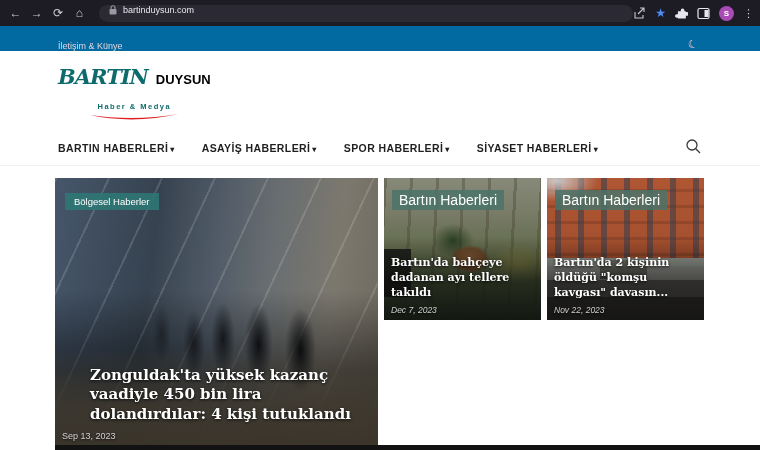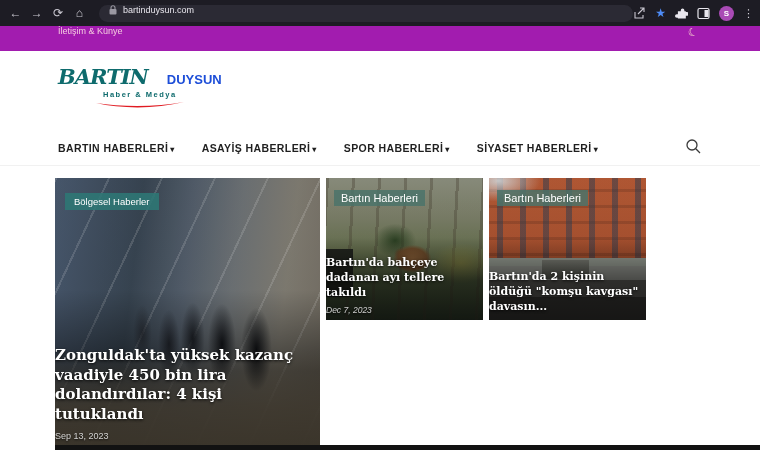--- a/index.html
+++ b/index.html
@@ -18,50 +18,50 @@
   .url-pill svg { flex:none; }
   .url-text { color:#e8e6ed; font-size:9px; margin-left:6px; white-space:nowrap; }
   .chrome-right { display:flex; align-items:center; margin-left:auto; margin-right:6px; gap:9px; }
   .star-ico { color:#4e8cf7; font-size:12px; }
   .avatar { width:15px; height:15px; border-radius:50%; background:#a94ab5; color:#fff;
             font-size:8px; font-weight:bold; display:flex; align-items:center; justify-content:center; }
   .dots { color:#d5d3da; font-size:11px; letter-spacing:0; }
 
   
   .topbar { position:absolute; top:26px; left:0; width:760px; height:25px;
-            background:#a21caf; display:flex; align-items:flex-start; }
+            background:#0369a1; display:flex; align-items:flex-end; }
   .topbar-link { color:rgba(255,226,229,.88); font-size:9px; margin-left:58px; cursor:pointer; }
   .moon { position:absolute; right:62px; color:#f3c9ce; font-size:11px; cursor:pointer;
           transform:rotate(-18deg); }
 
   
   .site-header { position:absolute; top:51px; left:0; width:760px; height:79px; background:#fff; }
   .logo { position:absolute; left:58px; top:13px; cursor:pointer; }
   .logo-top { display:flex; align-items:baseline; }
   .logo-teal { font-family:"DejaVu Serif", serif; font-weight:bold; font-style:italic;
                color:#0e6b6d; font-size:21px; letter-spacing:-1px; }
-  .logo-red  { color:#1d4ed8; font-size:13px; font-weight:bold; letter-spacing:0;
-               margin-left:19px; }
+  .logo-red  { color:#000000; font-size:13px; font-weight:bold; letter-spacing:0;
+               margin-left:8px; }
   .logo-tag  { color:#0e6b6d; font-size:7.5px; font-weight:bold; letter-spacing:1.5px;
-               text-align:center; margin-top:1px; }
+               text-align:center; margin-top:13px; }
   .logo-swoosh { display:block; margin:2px auto 0; }
 
   
   .navbar { position:absolute; top:130px; left:0; width:760px; height:36px; background:#fff;
             display:flex; align-items:center; border-bottom:1px solid #f1f1f1; }
   .nav-items { display:flex; gap:27px; margin-left:58px; }
   .nav-item { font-size:10.5px; font-weight:bold; color:#1f1f1f; letter-spacing:.4px;
               cursor:pointer; white-space:nowrap; }
   .nav-caret { font-size:8px; color:#1f1f1f; margin-left:2px; }
   .search-btn { position:absolute; right:58px; top:8px; cursor:pointer; }
 
   
   .content { position:absolute; top:178px; left:55px; display:flex; gap:6px; }
   .card { position:relative; overflow:hidden; cursor:pointer; flex:none; }
-  .card-main  { width:265px; height:268px; }
+  .card-main  { width:323px; height:268px; }
   .card-small { width:157px; height:142px; }
   .photo { position:absolute; inset:0; }
 
   .photo-main { background:
       radial-gradient(ellipse 20px 58px at 63% 62%, rgba(15,17,22,.95), transparent 70%),
       radial-gradient(ellipse 17px 52px at 52% 60%, rgba(22,25,31,.9), transparent 70%),
       radial-gradient(ellipse 15px 48px at 43% 62%, rgba(28,31,38,.85), transparent 72%),
       radial-gradient(ellipse 22px 60px at 76% 64%, rgba(12,14,18,.95), transparent 70%),
       radial-gradient(ellipse 13px 40px at 33% 58%, rgba(35,38,45,.7), transparent 72%),
       linear-gradient(to top, rgba(156,140,112,.95) 0%, rgba(146,132,108,.85) 14%, rgba(0,0,0,0) 36%),
@@ -85,27 +85,27 @@
       repeating-linear-gradient(0deg, rgba(0,0,0,.13) 0 3px, rgba(0,0,0,0) 3px 16px),
       linear-gradient(180deg, #b85b36 0%, #ab5230 55%, #a04b2b 100%); }
   .entrance { position:absolute; left:34%; top:58%; width:30%; height:13%;
               background:linear-gradient(#7d7f76,#55564f); }
 
   .overlay { position:absolute; inset:0;
              background:linear-gradient(180deg, rgba(0,0,0,.05) 42%, rgba(0,0,0,.5) 72%, rgba(0,0,0,.62) 100%); }
 
   .badge { position:absolute; top:15px; left:10px; color:#fff; font-size:9.5px;
            padding:3px 9px; background:rgba(45,120,117,.88); }
-  .card-small .badge { top:12px; left:8px; font-size:11px; padding:2px 7px;
+  .card-small .badge { top:12px; left:8px; font-size:14px; padding:2px 7px;
                        background:rgba(75,115,106,.85); }
 
-  .card-text { position:absolute; left:0; right:7px; bottom:5px; }
+  .card-text { position:absolute; left:7px; right:7px; bottom:5px; }
   .card-title { font-family:"DejaVu Serif", serif; font-weight:bold; color:#fff;
                 text-shadow:0 1px 3px rgba(0,0,0,.85); }
-  .card-main  .card-title { font-size:15px; line-height:1.32; }
+  .card-main  .card-title { font-size:15px; line-height:1.32;margin-left:28px; }
   .card-small .card-title { font-size:11px; line-height:1.35; }
   .card-date { color:rgba(255,255,255,.78); font-size:9px; margin-top:6px;
                text-shadow:0 1px 2px rgba(0,0,0,.8); }
   .card-small .card-date { font-size:8.5px; margin-top:4px;font-style:italic; }
 
   .bottom-strip { position:absolute; left:55px; right:0; bottom:0; height:5px; background:#121212; }
 </style>
 </head>
 <body>
 
@@ -205,19 +205,20 @@
     </div>
 
     <div class="card card-small">
       <div class="photo photo-court">
         <div class="entrance"></div>
       </div>
       <div class="overlay"></div>
       <span class="badge">Bartın Haberleri</span>
       <div class="card-text">
         <div class="card-title">Bartın'da 2 kişinin öldüğü "komşu kavgası" davasın...</div>
+        <div class="card-date">Nov 22, 2023</div>
       </div>
     </div>
 
   </div>
 
   <div class="bottom-strip"></div>
 </div>
 
 </body></html>

